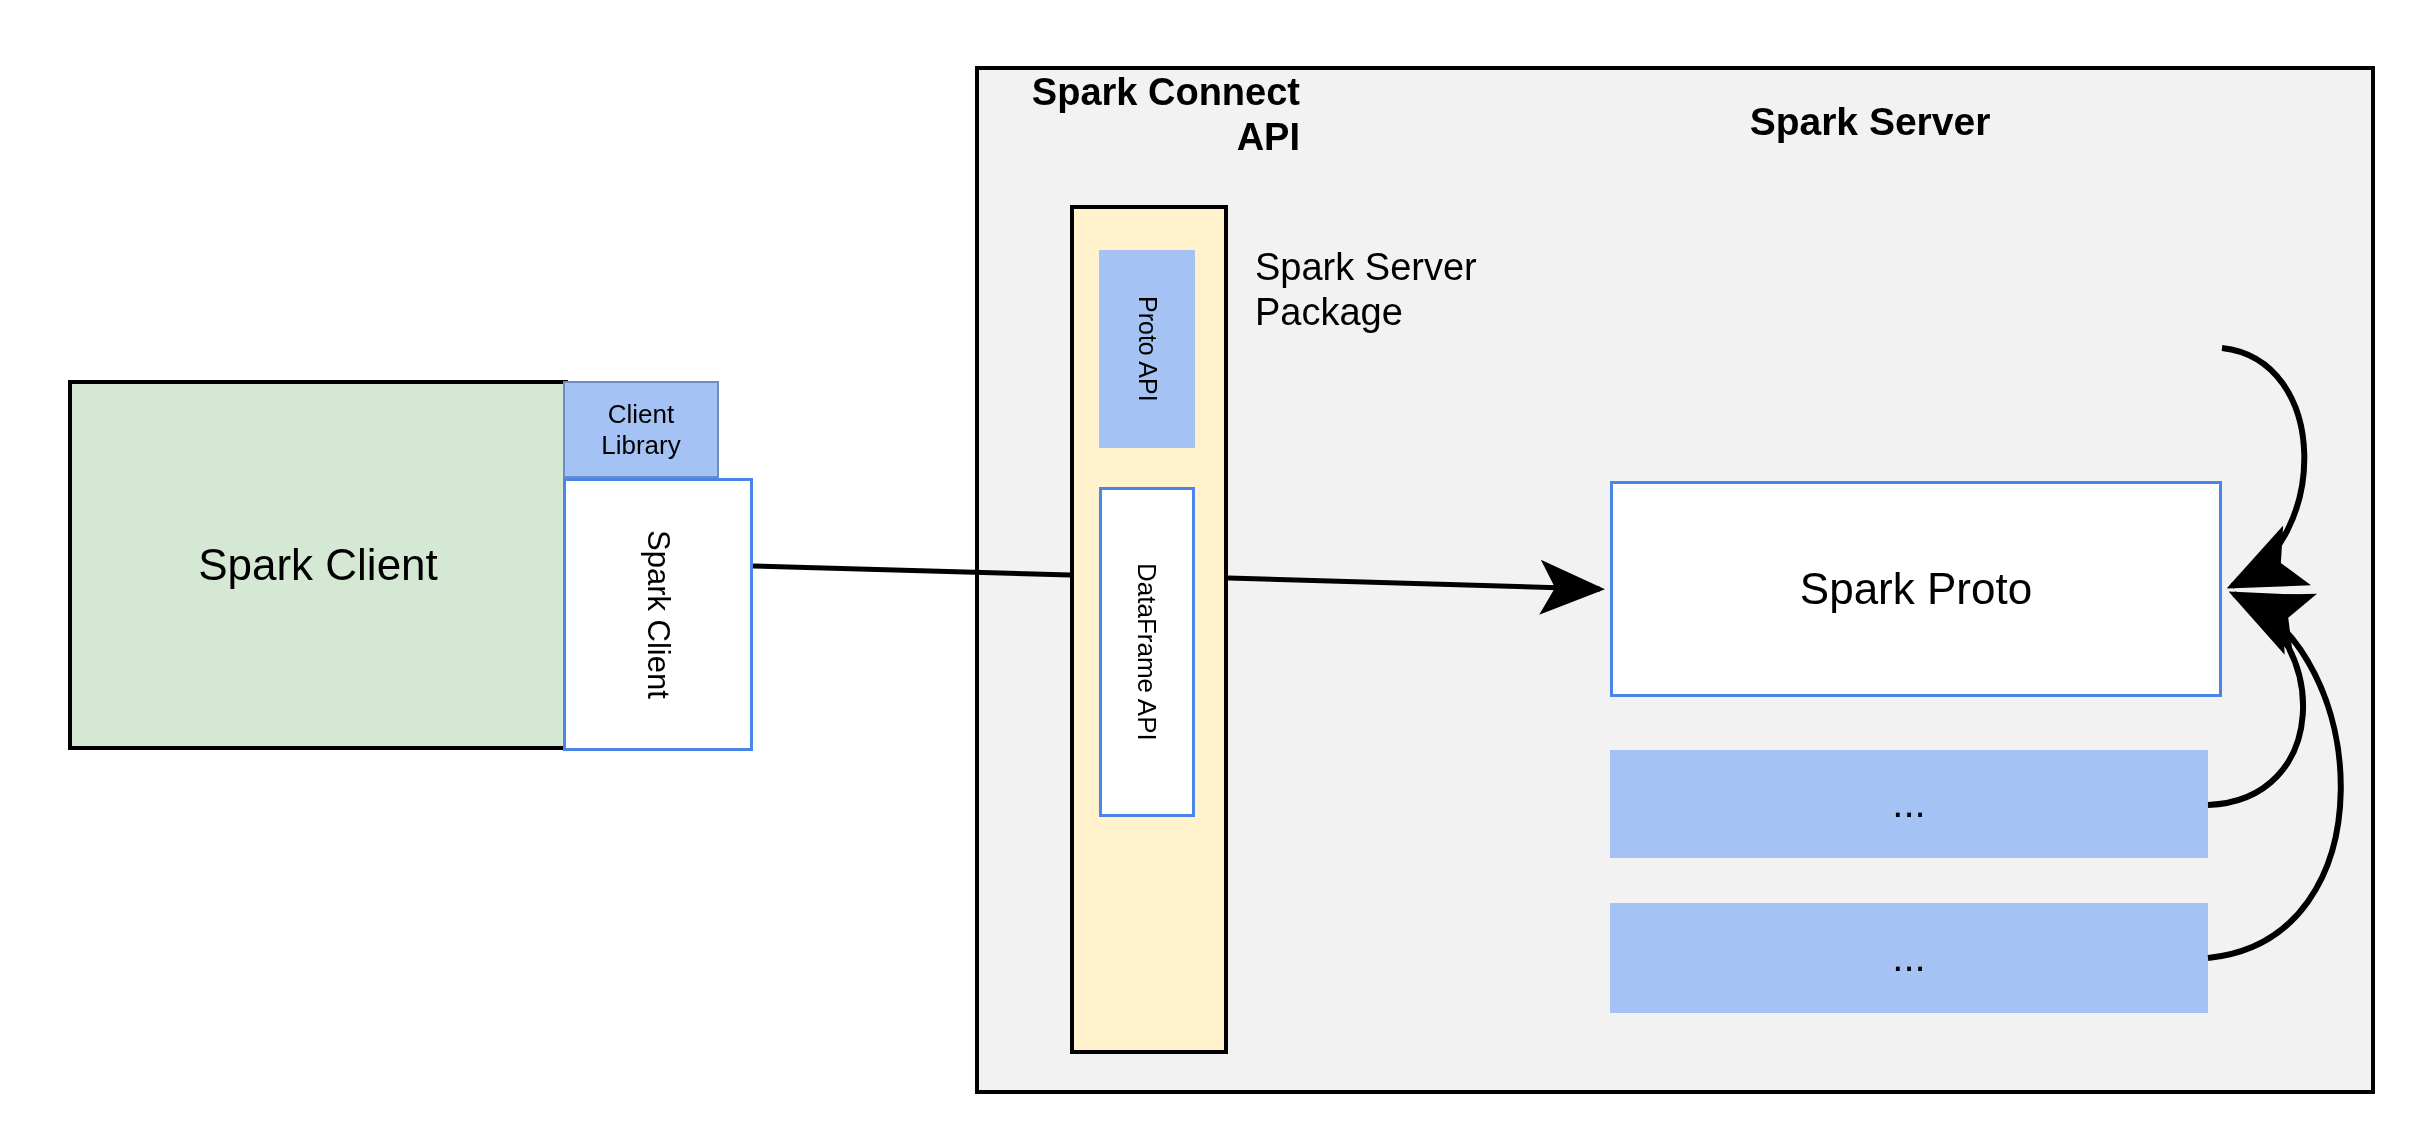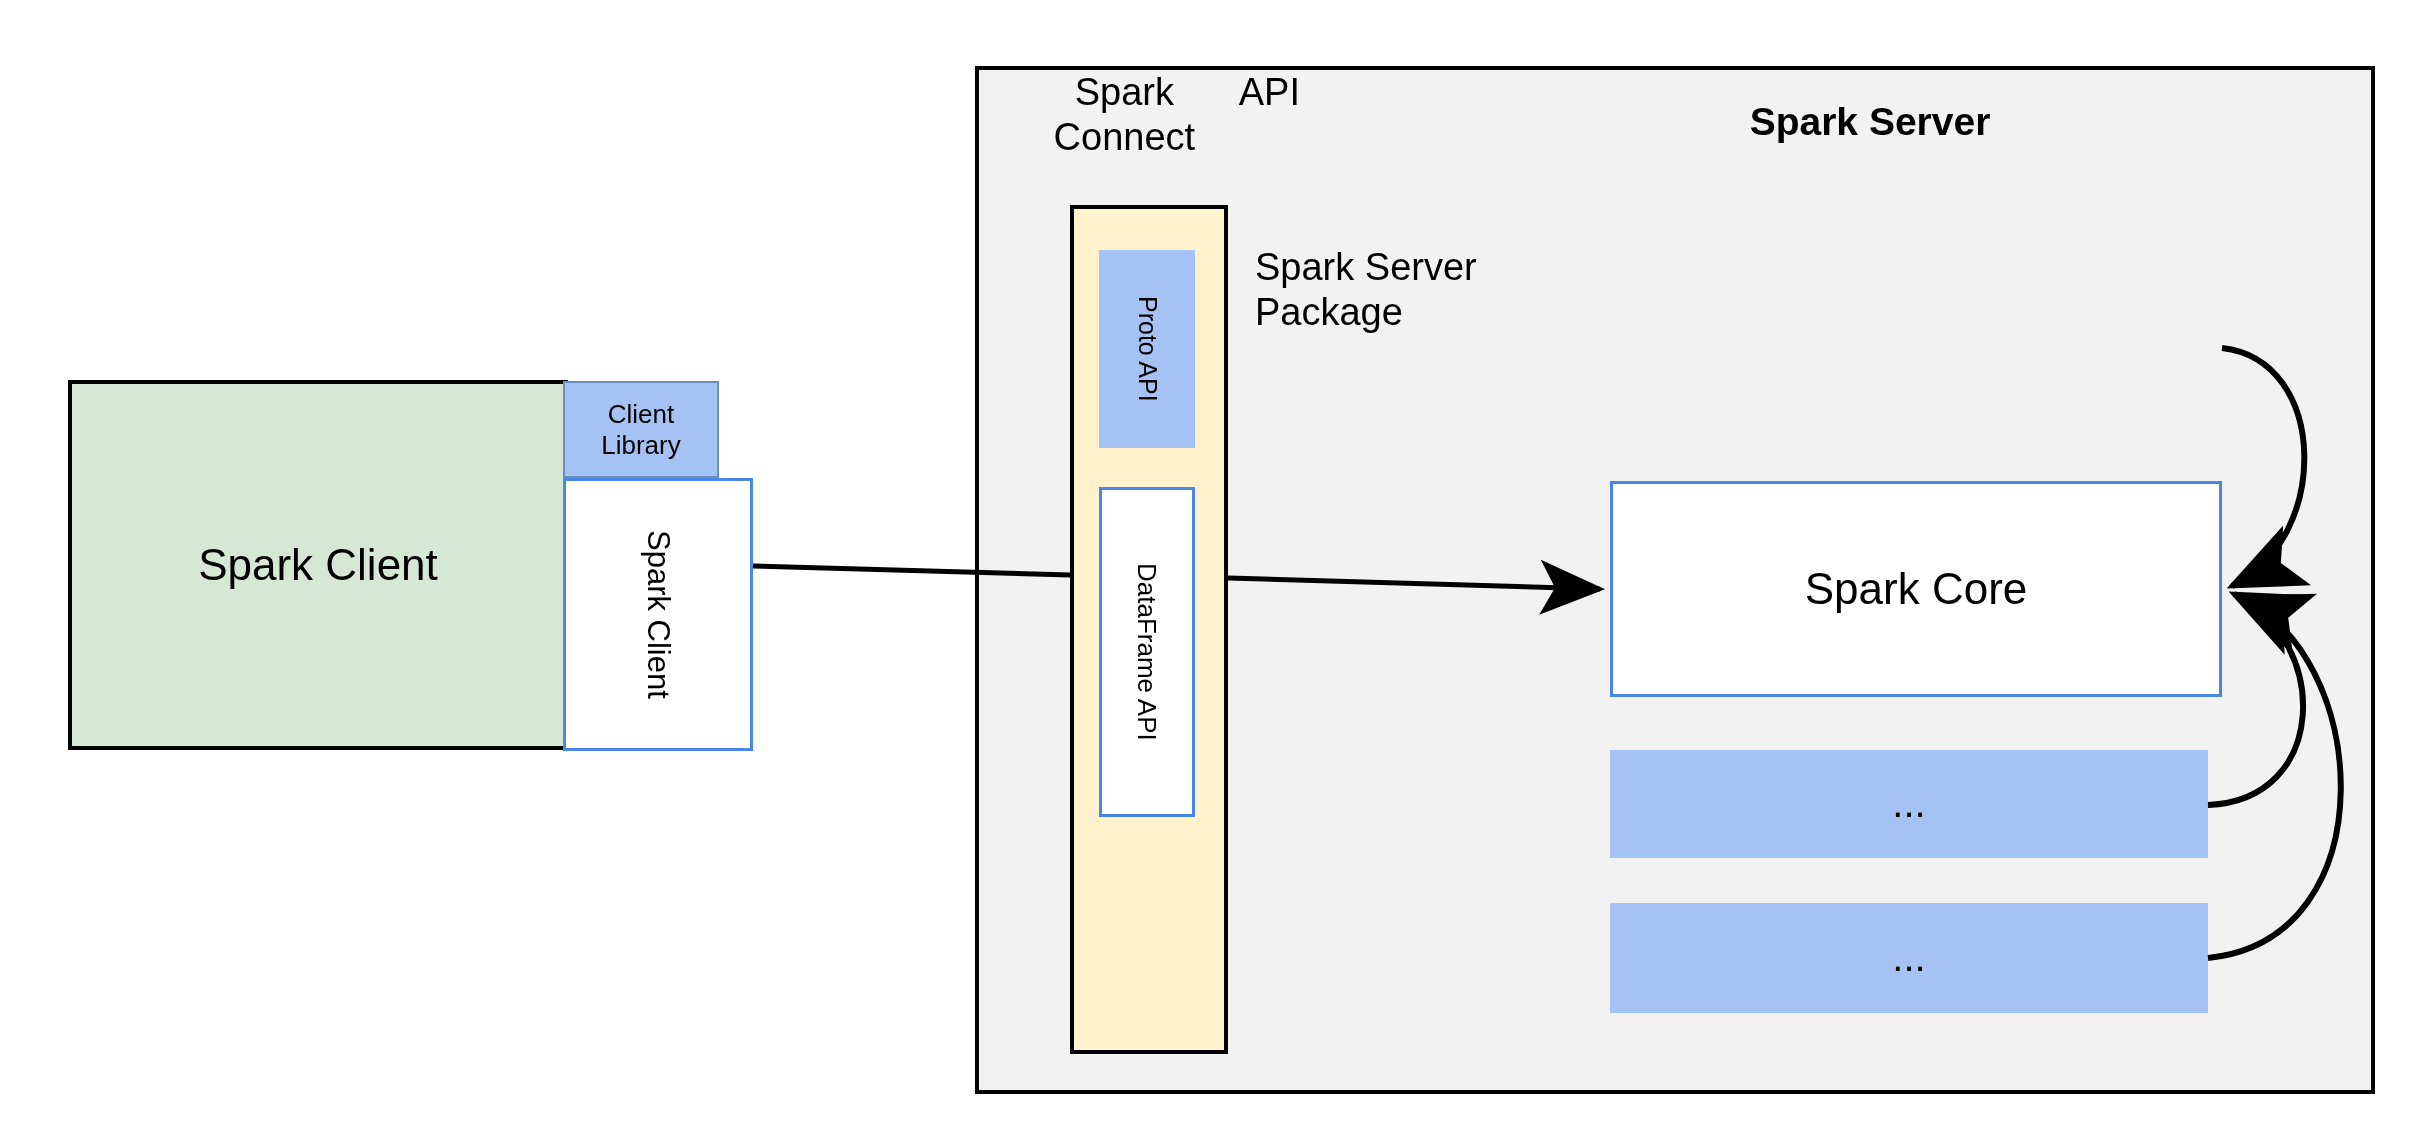--- a/index.html
+++ b/index.html
@@ -78,23 +78,25 @@
     background: #f2f2f2;
     border: 4px solid #000000;
   }
 
   #spark-connect-api-label {
     left: 1010px;
     top: 70px;
     width: 290px;
     height: 90px;
     font-size: 38px;
+    flex-direction: column;
     justify-content: flex-start;
-    align-items: flex-start;
+    align-items: flex-end;
     padding-top: 0px;
+    font-weight: bold;
   }
   #spark-connect-api-label span { display: block; }
 
   #spark-server-title {
     left: 1640px;
     top: 98px;
     width: 460px;
     height: 48px;
     font-size: 39px;
     font-weight: bold;
@@ -236,21 +238,21 @@
   <div class="box" id="proto-api">
     <span class="vtext">Proto API</span>
   </div>
 
   <div class="box" id="dataframe-api">
     <span class="vtext">DataFrame API</span>
   </div>
 
 
   <div class="box" id="spark-core">
-    <span>Spark Core</span>
+    <span>Spark Proto</span>
   </div>
 
   <div class="box" id="ellipsis-1">
     <span>...</span>
   </div>
 
   <div class="box" id="ellipsis-2">
     <span>...</span>
   </div>
 

